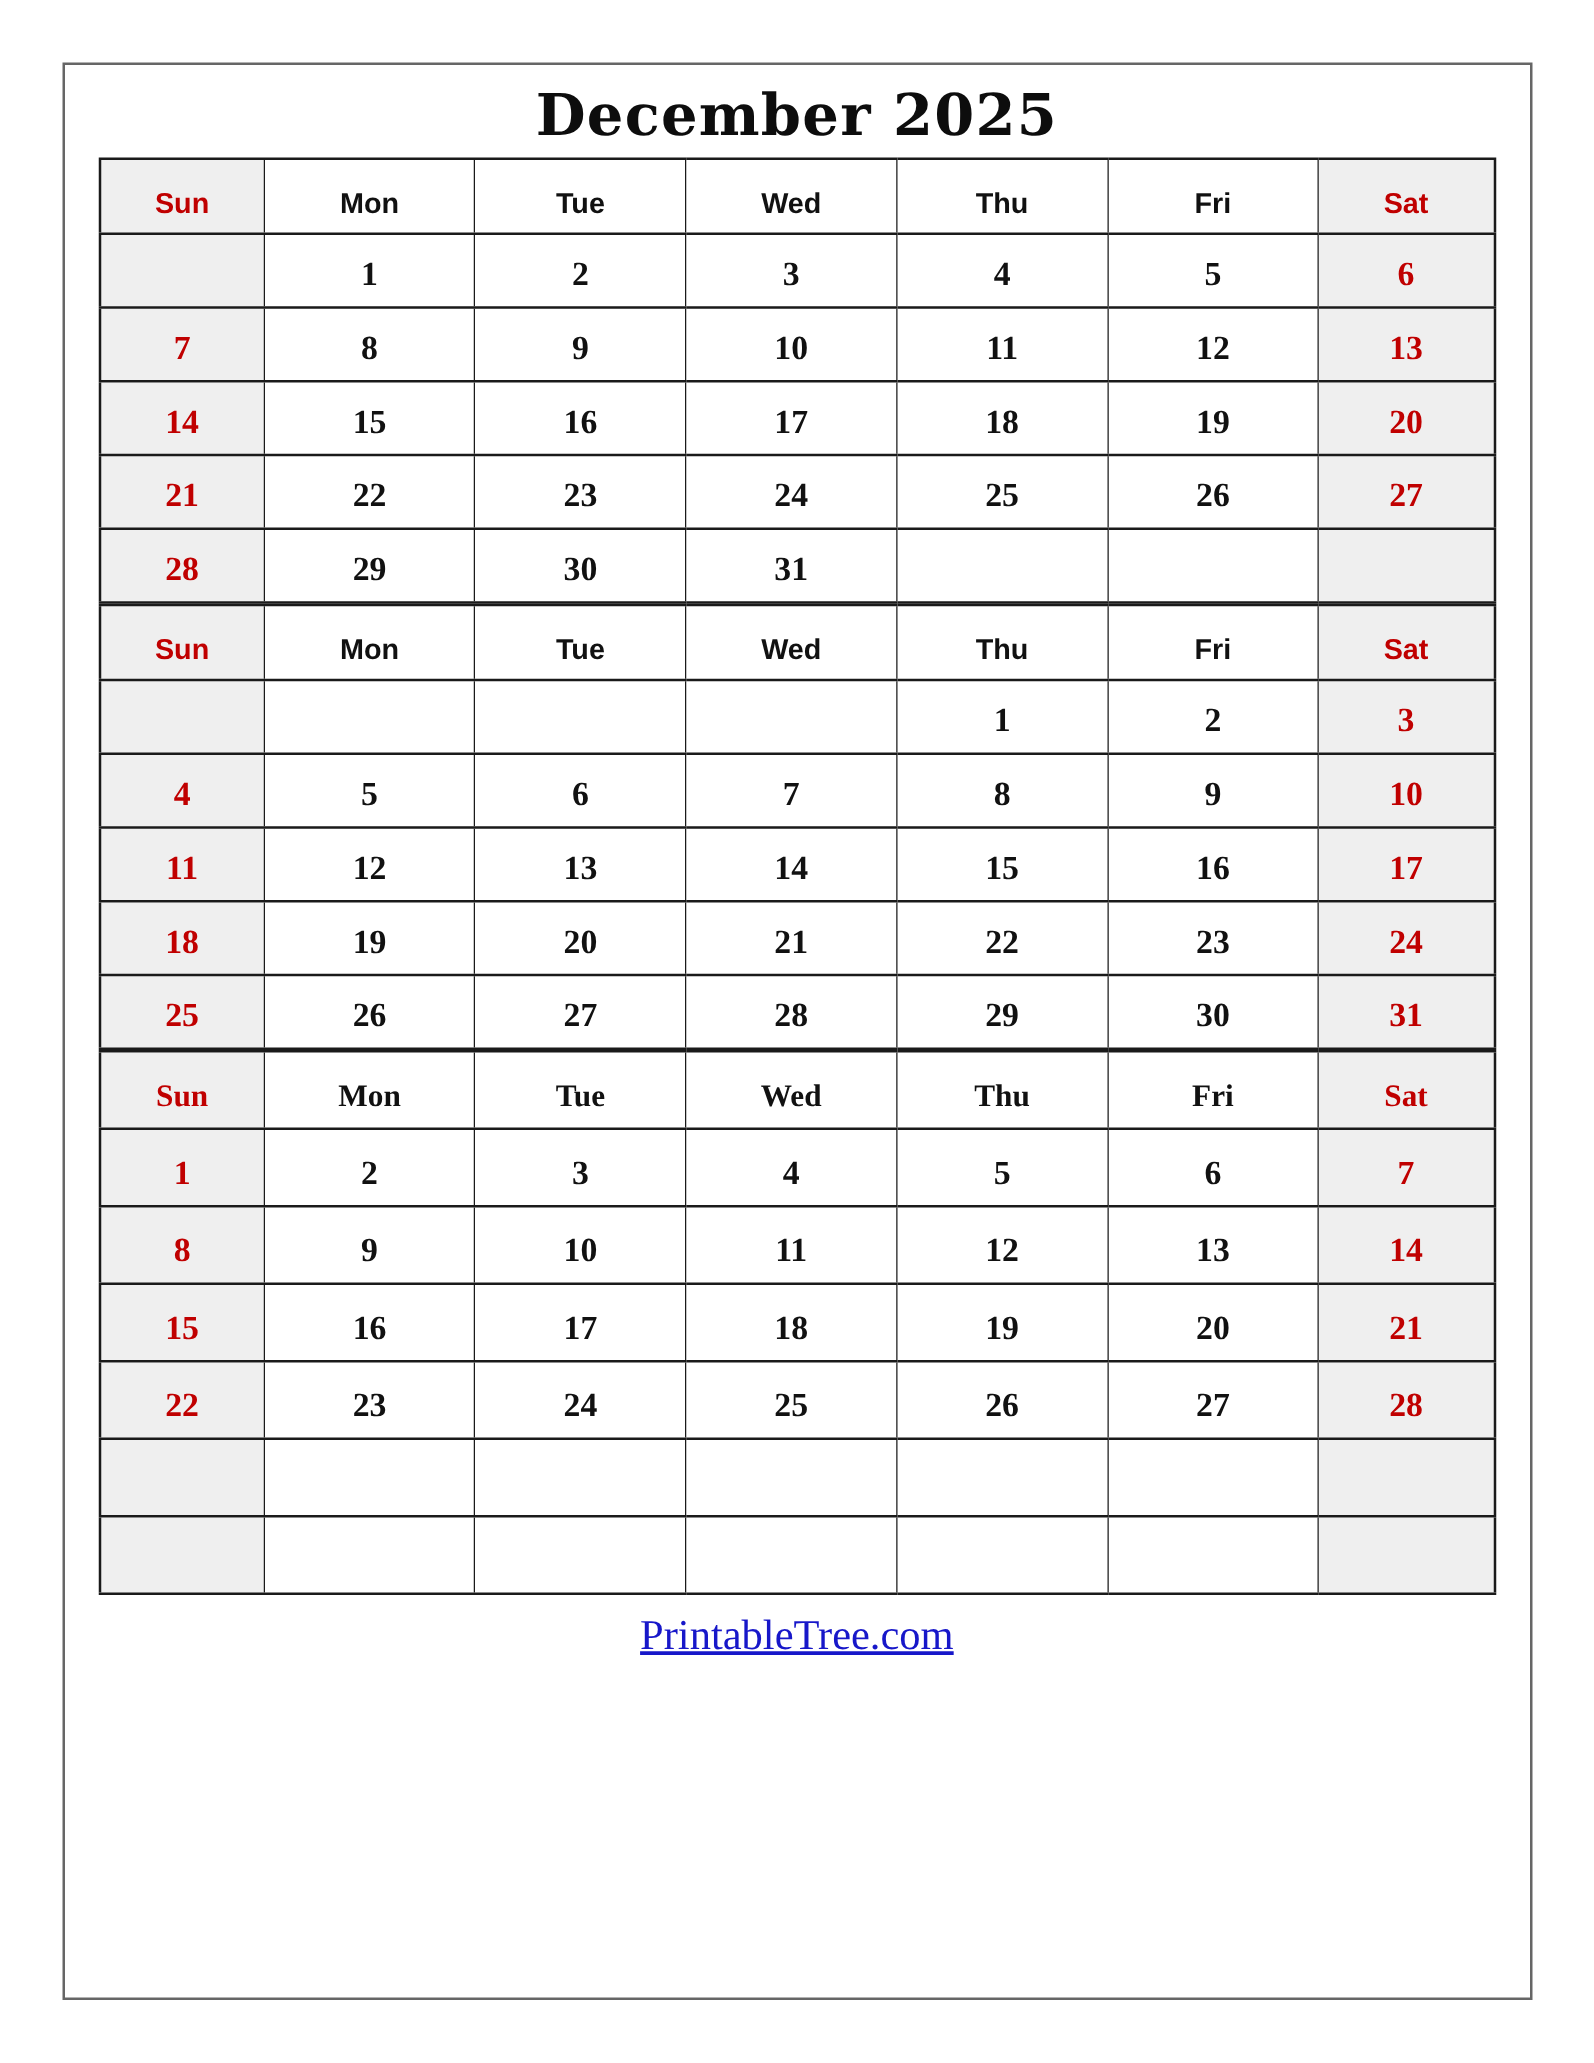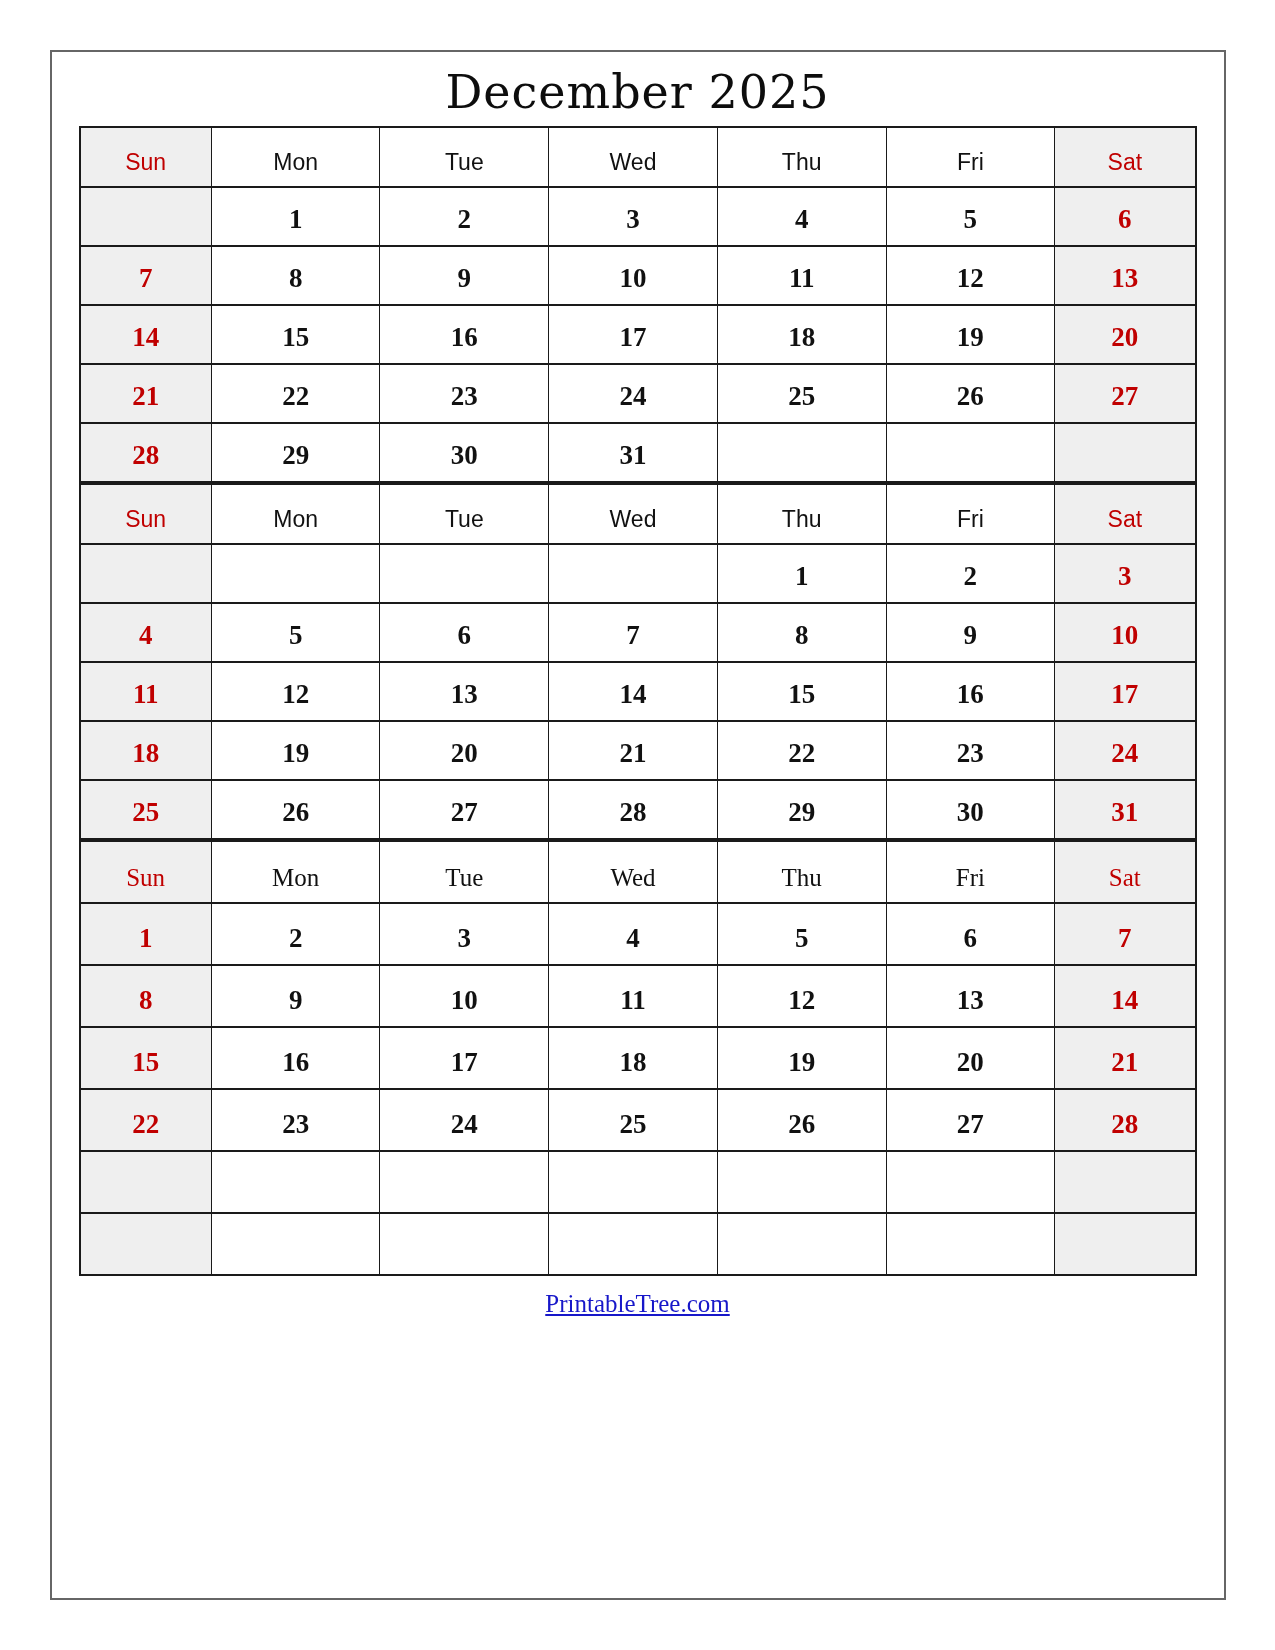--- a/index.html
+++ b/index.html
@@ -15,21 +15,21 @@
     margin: 50px auto 0 auto;
     border: 2px solid #666666;
     background: #ffffff;
   }
   .content { width: 1118px; margin: 0 auto; }
 
   .month-title {
     margin: 0; padding: 0;
     text-align: center;
     font-family: "DejaVu Serif", serif;
-    font-weight: 400;
+    font-weight: 700;
     font-size: 46px;
     line-height: 68px;
     color: #0d0d0d;
     letter-spacing: 1px;
   }
   .m0 .month-title { padding-top: 6px; }
   .m1 .month-title { padding-top: 35px; padding-bottom: 28px; }
   .m2 .month-title { padding-top: 37px; padding-bottom: 28px; }
   .m2 .title-scale {
     display: inline-block;
@@ -55,21 +55,21 @@
     padding: 0 0 10px 0;
     background: #ffffff;
     overflow: hidden;
   }
   .m0 table.calendar tr, .m1 table.calendar tr { height: 59px; }
   .m0 table.calendar tr.head-row, .m1 table.calendar tr.head-row { height: 60px; }
   .m2 table.calendar tr { height: 62px; }
 
   table.calendar th {
     font-family: "Liberation Sans", sans-serif;
-    font-weight: normal;
+    font-weight: bold;
     font-size: 23px;
     color: #111111;
   }
   .m2 table.calendar th {
     font-family: "Liberation Serif", serif;
     font-size: 25px;
   }
   table.calendar td {
     font-family: "Liberation Serif", serif;
     font-weight: bold;
@@ -80,21 +80,21 @@
     background: #efefef;
     color: #c00000;
   }
 
   .footer {
     text-align: center;
     padding-top: 14px;
   }
   .footer a {
     font-family: "Liberation Serif", serif;
-    font-size: 25px;
+    font-size: 34px;
     color: #1717c9;
     text-decoration: underline;
   }
 </style>
 </head>
 <body>
 
 <div class="page">
   <div class="content">
 

